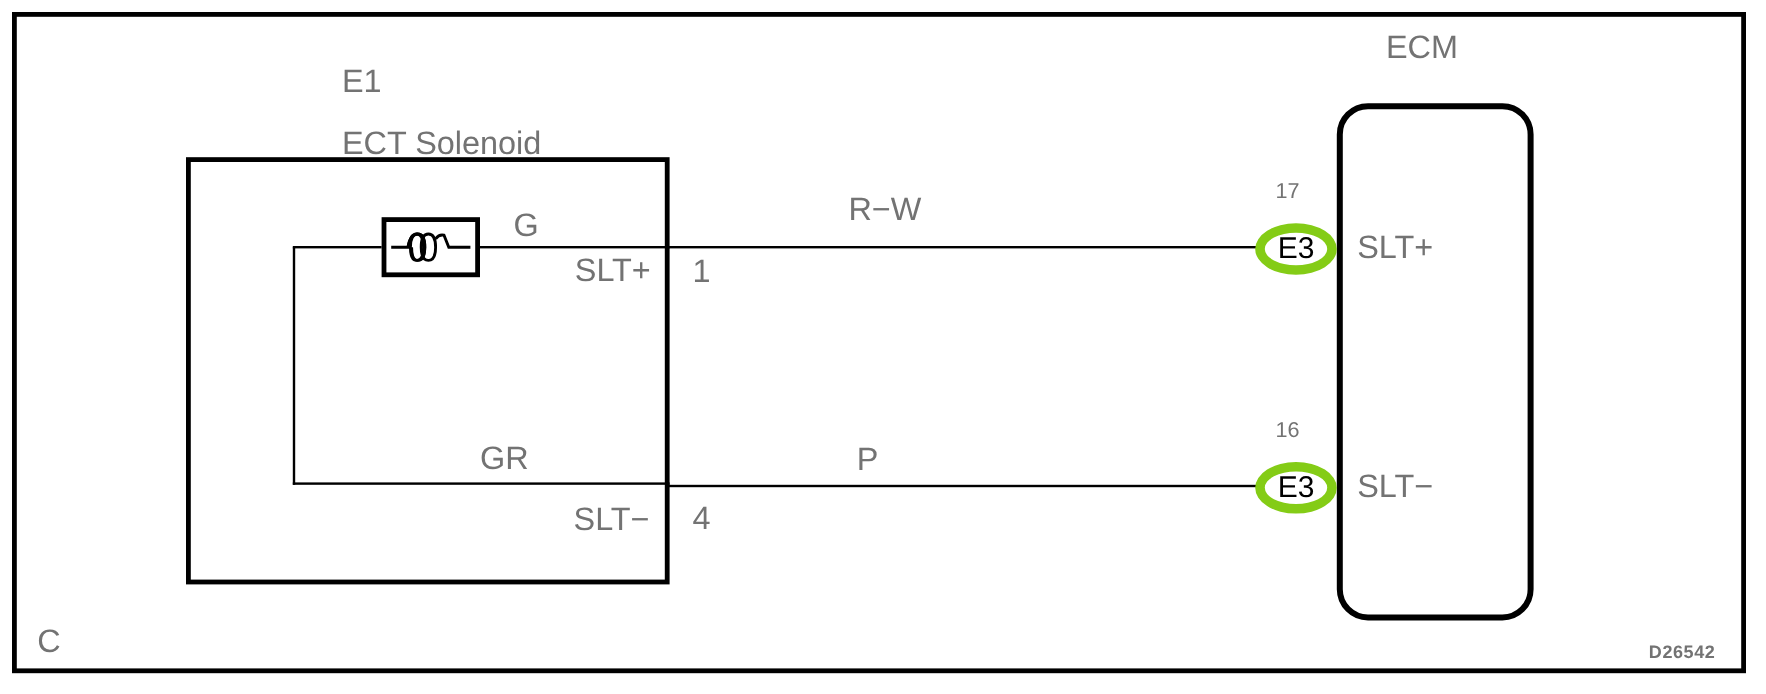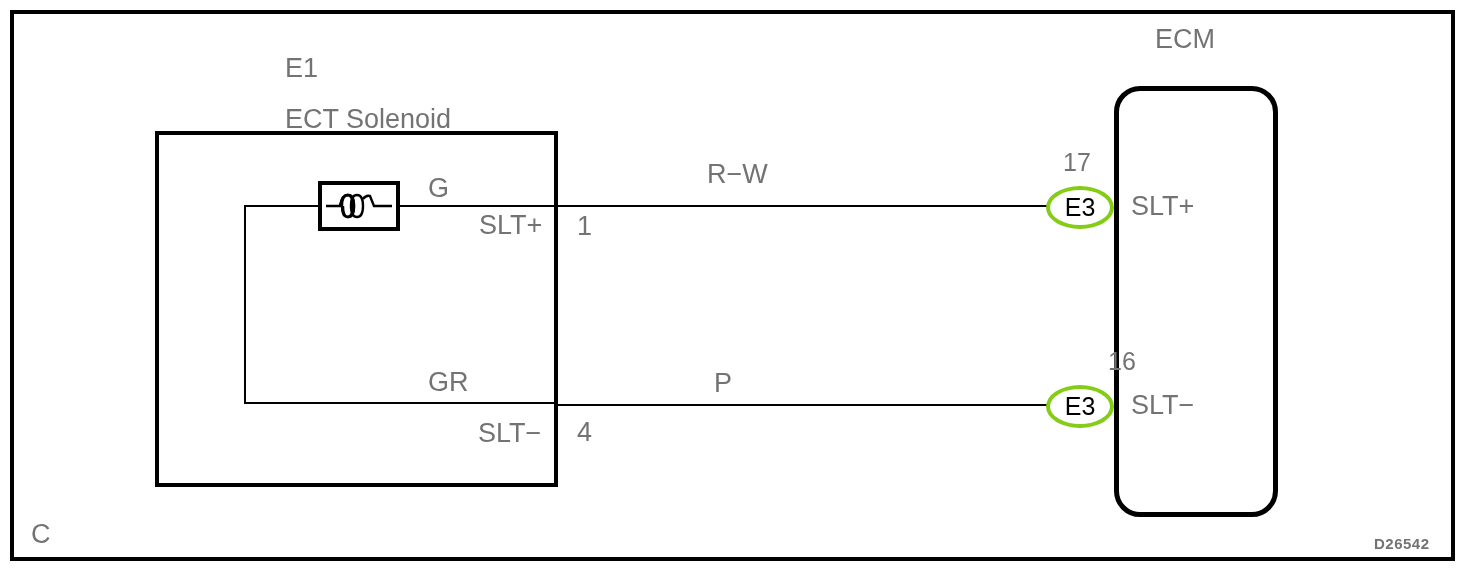--- a/index.html
+++ b/index.html
@@ -29,21 +29,21 @@
   }
   .lbl {
     position: absolute;
     color: #737373;
     font-family: Liberation Sans, sans-serif;
     font-size: 27px;
     line-height: 1;
     white-space: nowrap;
   }
   .lbl.small {
-    font-size: 25px;
+    font-size: 18px;
   }
   .lbl.bold {
     font-weight: bold;
     font-size: 15px;
     letter-spacing: 0.5px;
   }
   
   .hline {
     position: absolute;
     background: #000000;
@@ -94,21 +94,21 @@
     border: 5px solid #000000;
     border-radius: 26px;
     box-sizing: border-box;
     background: transparent;
   }
   
   .conn-oval {
     position: absolute;
     width: 68px;
     height: 43px;
-    border: 4px solid #84cc16;
+    border: 8px solid #84cc16;
     border-radius: 50%;
     box-sizing: border-box;
     background: #ffffff;
     display: flex;
     align-items: center;
     justify-content: center;
     font-family: "Liberation Sans", sans-serif;
     font-size: 25px;
     color: #000000;
   }
@@ -142,21 +142,21 @@
     <path d="M 33 25 Q 33 14 39 14 Q 45 14 45 25 Q 45 36 39 36 Q 33 36 33 25" fill="none" stroke="#000000" stroke-width="2.4"></path>
     <path d="M 45 18 Q 48 14 52 15 L 56 25 L 74 25" fill="none" stroke="#000000" stroke-width="2.4"></path>
   </svg>
 
   <div class="lbl" style="left:428px; top:175px;">G</div>
 
   <div class="lbl" style="left:479px; top:212px;">SLT+</div>
 
   <div class="lbl" style="left:577px; top:213px;">1</div>
 
-  <div class="lbl" style="left:400px; top:369px;margin-left:28px;">GR</div>
+  <div class="lbl" style="left:400px; top:369px;">GR</div>
 
   <div class="lbl" style="left:478px; top:420px;">SLT−</div>
 
   <div class="lbl" style="left:577px; top:419px;">4</div>
 
   <div class="hline" style="left:556px; top:205px; width:524px;"></div>
 
   <div class="lbl" style="left:707px; top:161px;">R−W</div>
 
   <div class="hline" style="left:556px; top:404px; width:524px;"></div>
@@ -168,21 +168,21 @@
   <div id="ecm-box"></div>
 
   <div class="lbl small" style="left:1063px; top:150px;">17</div>
 
   <div class="conn-oval" style="left:1046px; top:186px;">
     <span>E3</span>
   </div>
 
   <div class="lbl" style="left:1131px; top:193px;">SLT+</div>
 
-  <div class="lbl small" style="left:1108px; top:349px;">16</div>
+  <div class="lbl small" style="left:1063px; top:349px;">16</div>
 
   <div class="conn-oval" style="left:1046px; top:385px;">
     <span>E3</span>
   </div>
 
   <div class="lbl" style="left:1131px; top:392px;">SLT−</div>
 
   <div class="lbl" style="left:31px; top:521px;">C</div>
 
   <div class="lbl bold" style="left:1374px; top:536px;">D26542</div>

